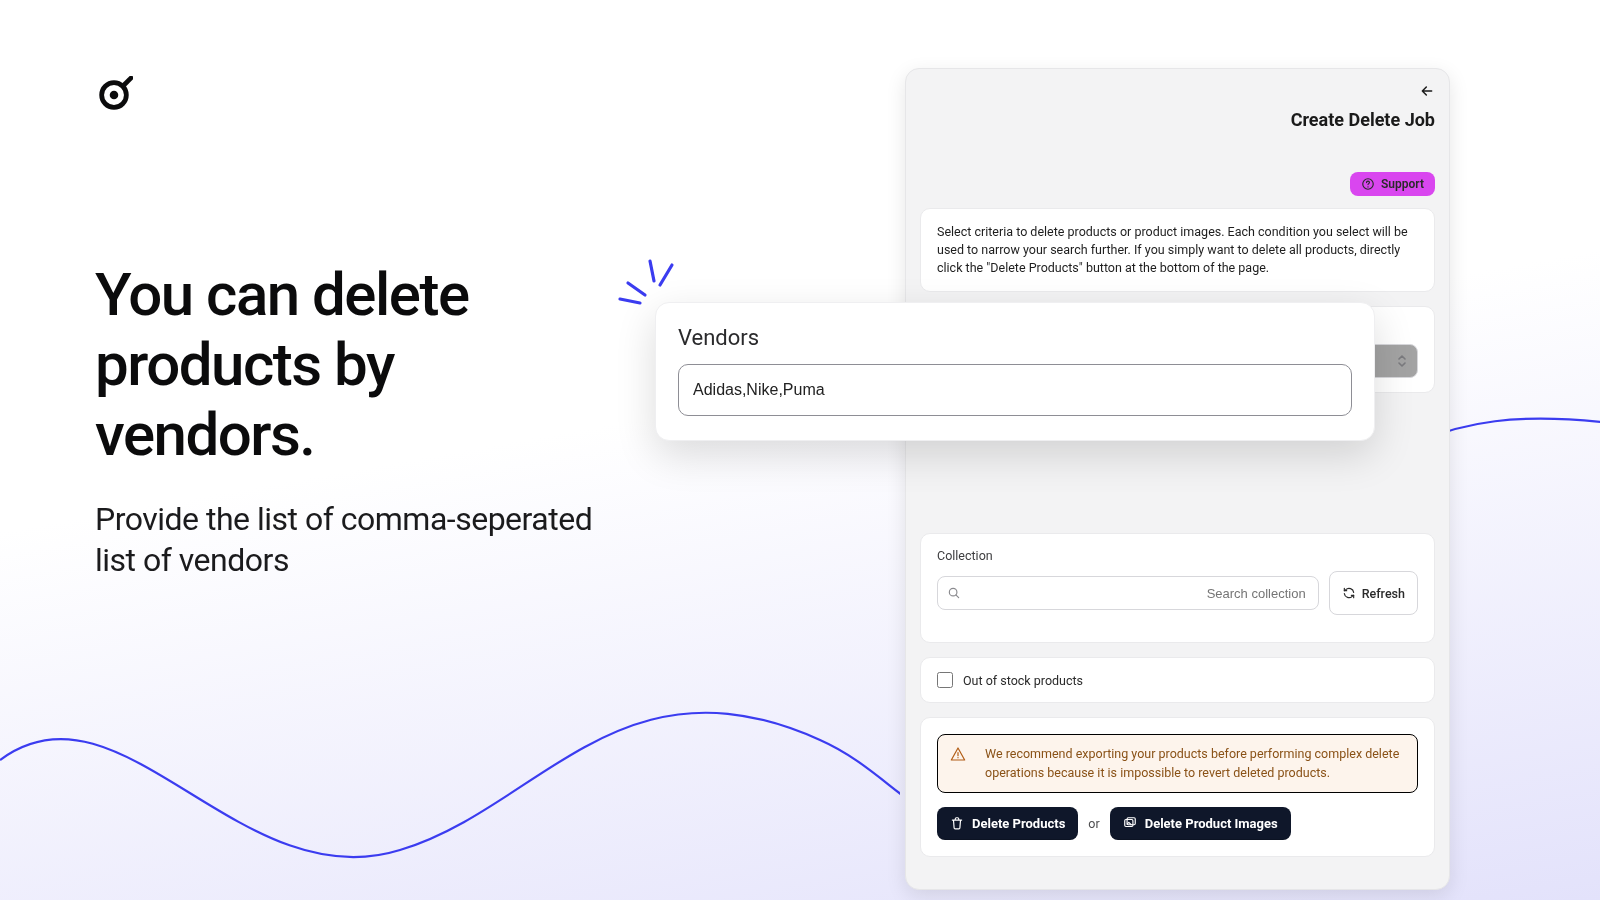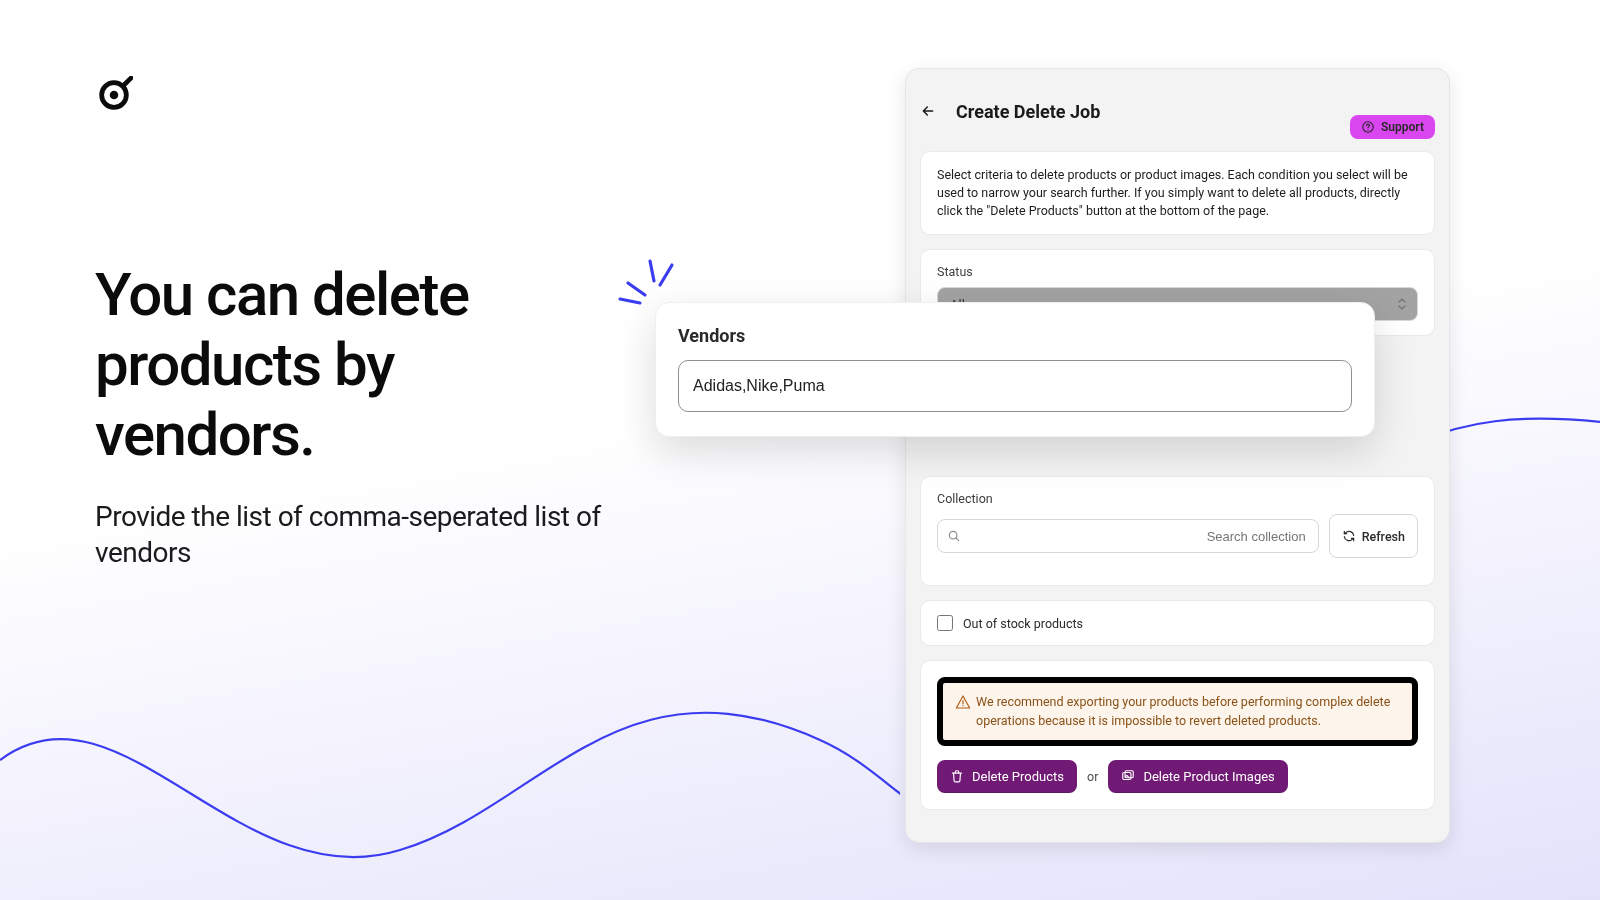--- a/index.html
+++ b/index.html
@@ -13,33 +13,33 @@
   .bg-wave { position: absolute; pointer-events: none; }
   .bg-wave.left { left: 0; bottom: -40px; width: 900px; height: 400px; }
   .bg-wave.right { right: -60px; top: 400px; width: 300px; height: 120px; }
 
   .logo {
     position: absolute; top: 76px; left: 95px; width: 38px; height: 38px;
   }
 
   .hero { position: absolute; left: 95px; top: 260px; width: 520px; }
   .hero h1 { font-size: 60px; line-height: 1.17; letter-spacing: -1.5px; font-weight: 500; color: #0b0b0c; }
-  .hero p  { margin-top: 28px; font-size: 28px; line-height: 1.3; color: #1b1b1d; letter-spacing: -0.5px; font-weight: 400;}
+  .hero p  { margin-top: 28px; font-size: 32px; line-height: 1.3; color: #1b1b1d; letter-spacing: -0.5px; font-weight: 400;}
 
   
   .spark { position: absolute; left: 610px; top: 255px; width: 80px; height: 70px; }
 
   
   .panel {
     position: absolute; top: 68px; right: 150px; width: 545px;
     background: #f3f3f4; border-radius: 14px; box-shadow: 0 6px 20px rgba(0,0,0,.10);
     padding: 14px 14px 18px;
     border: 1px solid #e6e6e8;
   }
-  .panel-header { display: flex; align-items: center; gap: 20px; margin-bottom: 12px; }
+  .panel-header { display: flex; align-items: flex-end; gap: 10px; margin-bottom: 12px; flex-direction: column; }
   .back-arrow { width: 16px; height: 16px; display: flex; align-items: center; justify-content: center; cursor: pointer; }
   .panel-title { font-size: 18px; font-weight: 700; color: #1a1a1a; flex: 1; }
   .support-btn {
     display: inline-flex; align-items: center; gap: 6px;
     background: #d946ef; border-radius: 8px; padding: 5px 11px;
     font-size: 12px; font-weight: 600; color: #2a2a2a; cursor: pointer; margin-top: 32px;
   }
 
   .card { background: #ffffff; border-radius: 10px; padding: 14px 16px; margin-bottom: 14px; border: 1px solid #eaeaec; }
   .info-text { font-size: 12.5px; line-height: 1.45; color: #1e1e1e; }
@@ -67,44 +67,44 @@
     border: 1px solid #d7d7db; border-radius: 8px; background: #fff;
     font-size: 12.5px; font-weight: 500; color: #2a2a2a; cursor: pointer;
   }
   .collection-card { min-height: 110px; }
 
   .checkbox-row { display: flex; align-items: flex-end; gap: 10px; }
   .checkbox-row input { width: 16px; height: 16px; accent-color: #666; }
   .checkbox-row label { font-size: 12.5px; color: #2a2a2a; }
 
   .warn-box {
-    display: flex; gap: 5px; align-items: flex-start;
-    background: #fdf4ec; border: 6px solid #000000; border-radius: 8px;
+    display: flex; gap: 19px; align-items: flex-start;
+    background: #fdf4ec; border: 1px solid #000000; border-radius: 8px;
     padding: 10px 12px; margin-bottom: 14px;
   }
   .warn-box .warn-icon { flex: 0 0 auto; color: #b25d16; margin-top: 1px; }
   .warn-box .warn-text { font-size: 12.5px; line-height: 1.45; color: #8a5217; }
 
   .action-row { display: flex; align-items: center; gap: 10px; }
   .danger-btn {
     display: inline-flex; align-items: center; gap: 8px;
-    background: #701a75; color: #fff; font-size: 13px; font-weight: 400;
+    background: #0f172a; color: #fff; font-size: 13px; font-weight: 700;
     border-radius: 8px; padding: 9px 13px; cursor: pointer;
     box-shadow: inset 0 -1px 0 rgba(0,0,0,.15);
   }
   .or-text { font-size: 12.5px; color: #4d4d4f; }
 
   
   .vendors-float {
     position: absolute; top: 302px; left: 655px; width: 720px;
     background: #ffffff; border-radius: 14px; padding: 22px 22px 24px;
     box-shadow: 0 14px 40px rgba(0,0,0,.14);
     border: 1px solid #efeff1;
   }
-  .vendors-float .v-label { font-size: 18px; color: #2a2a2c; margin-bottom: 14px; font-weight: 700; }
+  .vendors-float .v-label { font-size: 22px; color: #2a2a2c; margin-bottom: 14px; font-weight: 400; }
   .vendors-float .v-input {
     width: 100%; height: 52px; padding: 0 14px;
     border: 1.3px solid #8e8e95; border-radius: 10px; background: #fff;
     font-size: 16px; color: #222;
   }
 
   
   .vendors-spacer { height: 126px; }
 
   svg { display: block; }

